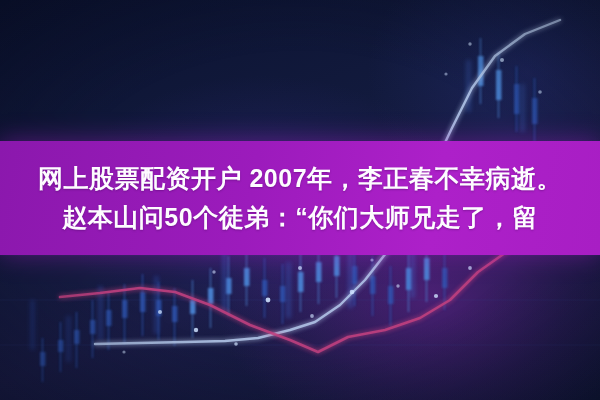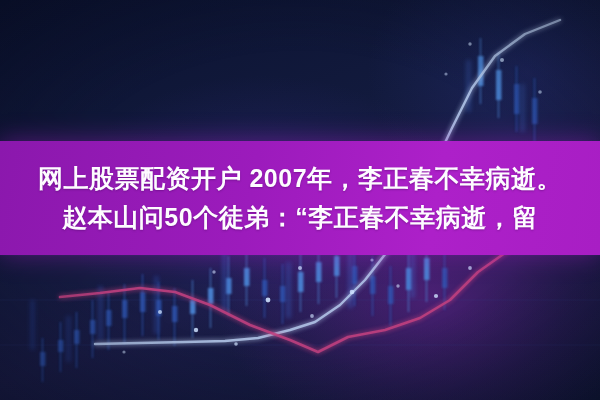--- a/index.html
+++ b/index.html
@@ -224,16 +224,16 @@
       <circle cx="470" cy="44" r="1.7" opacity="0.6"></circle>
       <circle cx="540" cy="92" r="1.8" opacity="0.6"></circle>
       <circle cx="446" cy="74" r="1.6" opacity="0.5"></circle>
     </g>
   </svg>
 
   <div class="bg-vignette"></div>
 
   <div class="banner" id="banner" style="top: 141px; height: 114px;">
     <div class="banner-line" id="banner-line-0" style="font-size: 25px; margin-top: 0px;">网上股票配资开户 2007年，李正春不幸病逝。</div>
-    <div class="banner-line" id="banner-line-1" style="font-size: 25px; margin-top: 14px;">赵本山问50个徒弟：“李正春不幸病逝，留</div>
+    <div class="banner-line" id="banner-line-1" style="font-size: 25px; margin-top: 14px;">赵本山问50个徒弟：“你们大师兄走了，留</div>
   </div>
 
 </div>
 
 </body></html>

